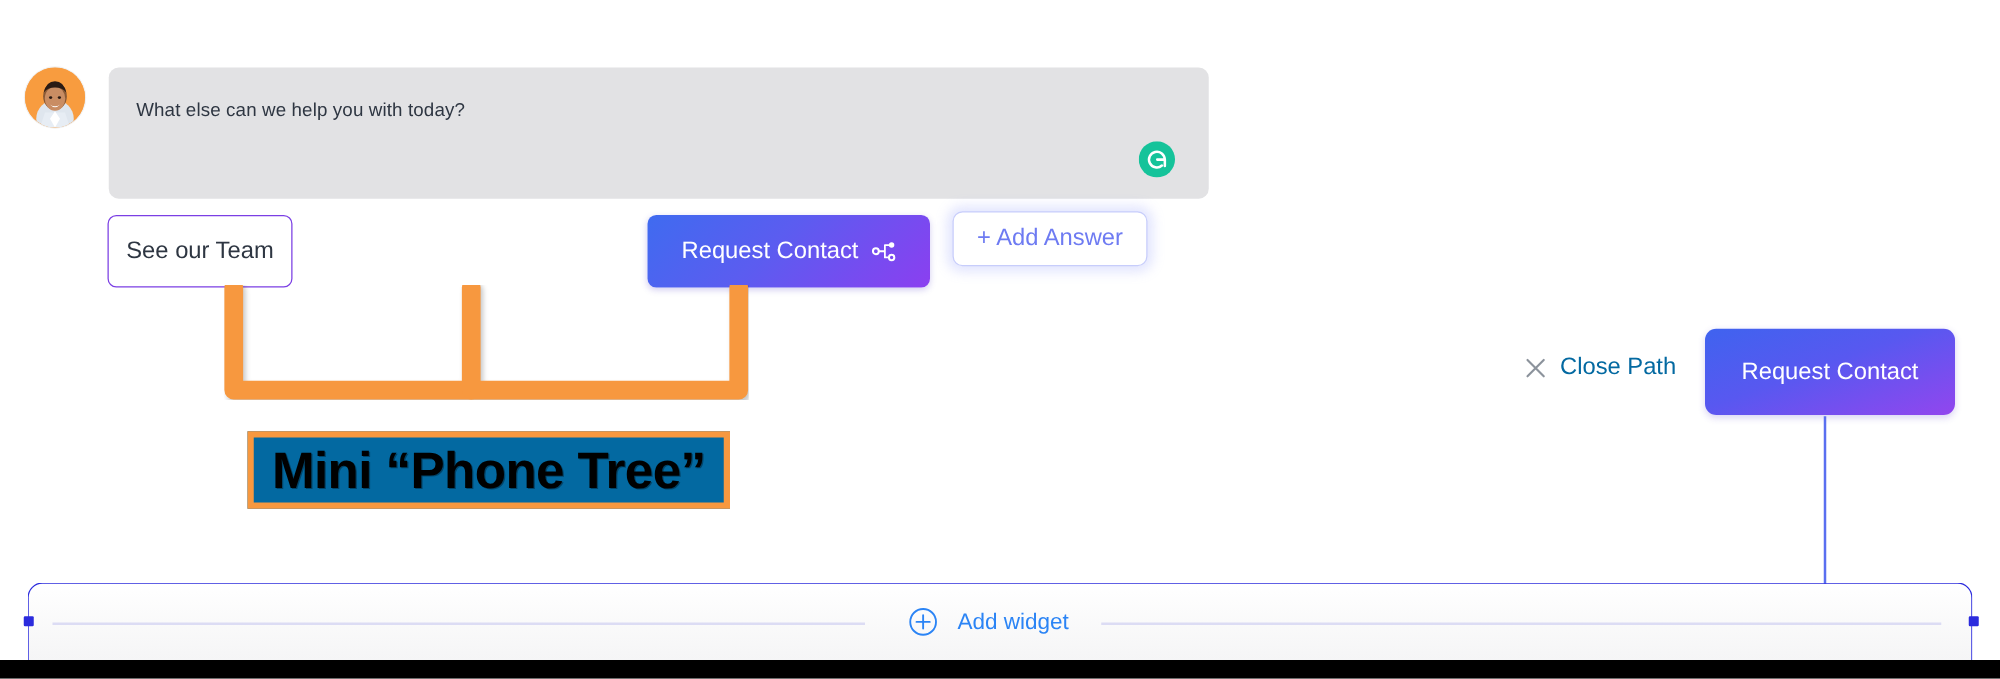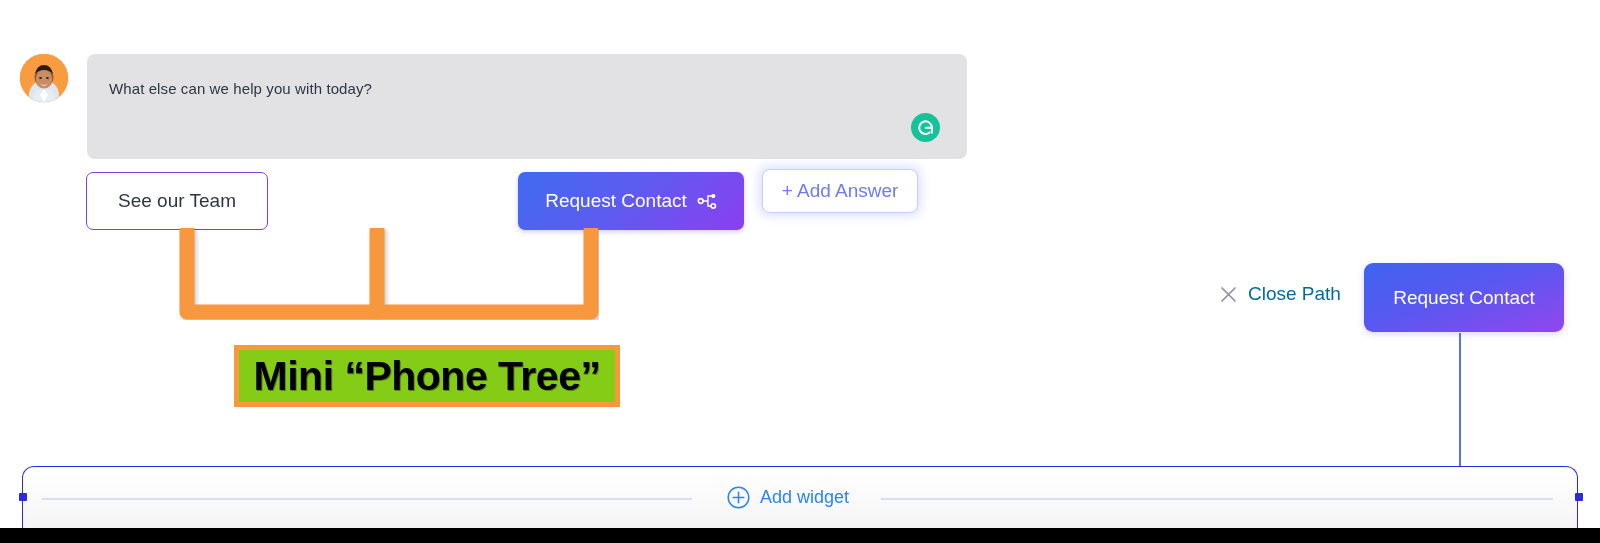--- a/index.html
+++ b/index.html
@@ -75,21 +75,21 @@
     align-items: center;
     justify-content: center;
     font-size: 19px;
     white-space: nowrap;
   }
   .answer-btn.outline {
     background: #ffffff;
     border: 1.6px solid #7b3fe4;
     color: #2e3642;
   }
-  #btn-see-team   { left: 86px;  width: 182px; text-align: center; }
+  #btn-see-team   { left: 86px;  width: 148px; text-align: center; }
   #btn-webinars   { left: 272px; width: 226px; }
   #btn-req-contact{
     left: 518px;
     width: 226px;
     background: linear-gradient(135deg, #3f6bf0 0%, #5c5cf0 45%, #8b3ff0 100%);
     color: #ffffff;
     border: none;
     box-shadow: 0 2px 5px rgba(80,60,200,0.25);
     gap: 10px;
   }
@@ -125,26 +125,25 @@
   #bracket svg { display: block; }
 
   
   #phone-tree-box {
     position: absolute;
     left: 198px;
     top: 345px;
     width: 386px;
     height: 62px;
     box-sizing: border-box;
-    background: #84cc16;
+    background: #0369a1;
     border: 5px solid #f7983f;
     display: flex;
     align-items: center;
     justify-content: center;
-    margin-left: 36px;
   }
   #phone-tree-label {
     font-family: "Liberation Sans", sans-serif;
     font-weight: bold;
     font-size: 41px;
     color: #000000;
     letter-spacing: -0.5px;
     white-space: nowrap;
     text-shadow: 1px 1px 0 rgba(0,0,0,0.35);
   }
@@ -228,21 +227,21 @@
     width: 672px;
     height: 2px;
     background: #dcdcf4;
   }
   #add-widget {
     position: absolute;
     left: 727px;
     top: 486px;
     display: flex;
     align-items: center;
-    gap: 10px;
+    gap: 16px;
     font-size: 18px;
     color: #2b84f5;
     white-space: nowrap;
   }
   #plus-circle-icon { width: 23px; height: 23px; display: block; }
 
   
   #bottom-strip {
     position: absolute;
     left: 0;

